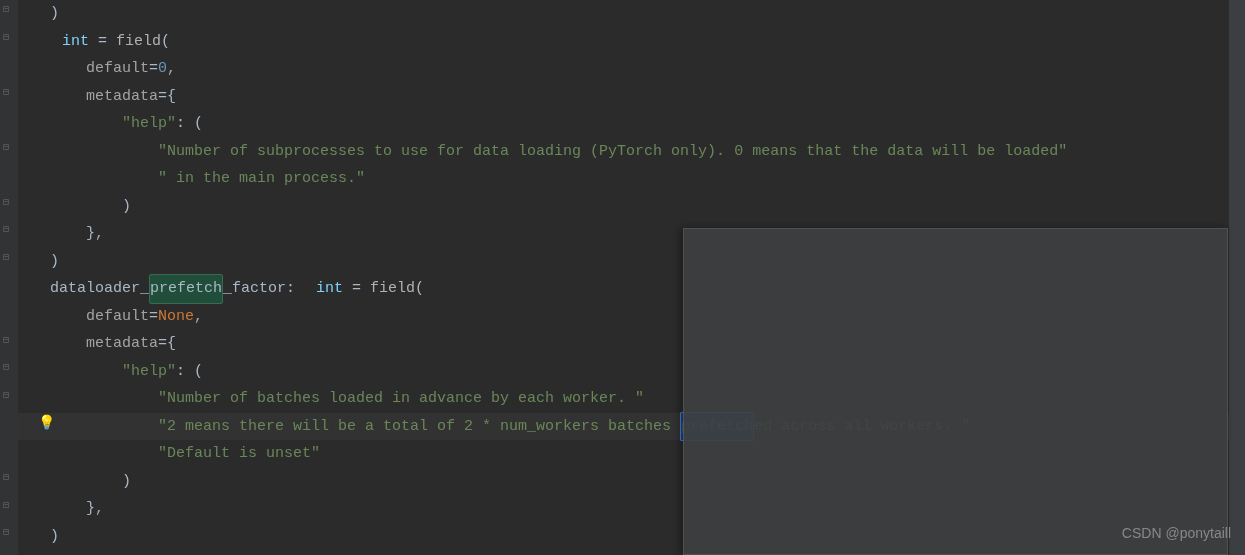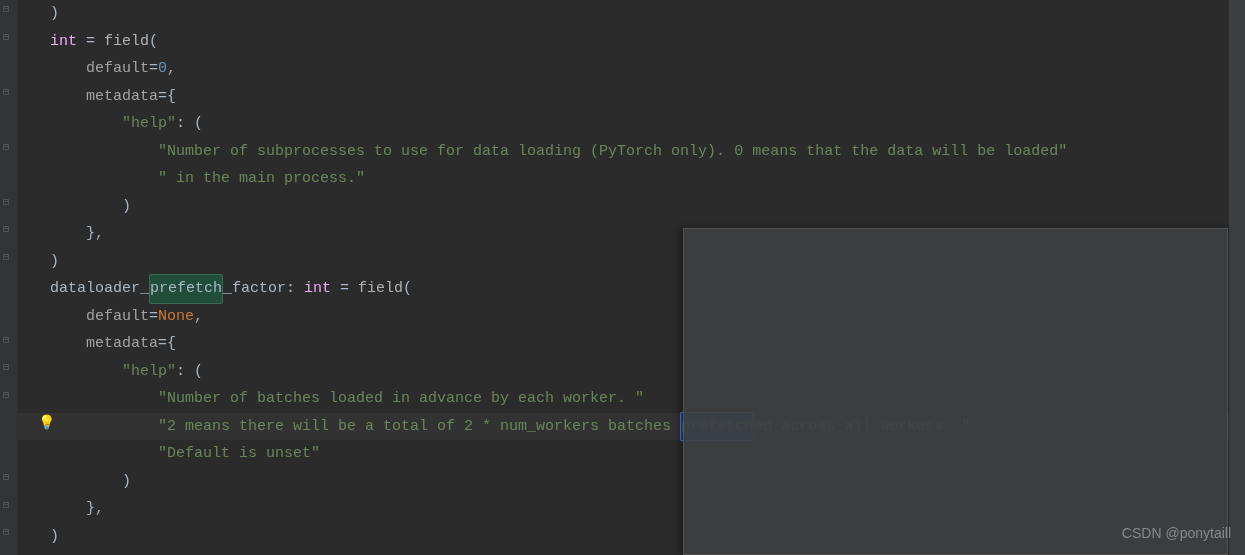--- a/index.html
+++ b/index.html
@@ -62,21 +62,21 @@
       align-items: center;
     }
     .code-line.highlighted {
       background: #323232;
       margin-left: -32px;
       padding-left: 32px;
       width: calc(100% + 32px);
     }
     .tok-default { color: #a9b7c6; }
     .tok-keyword-orange { color: #a3a3a3; }
-    .tok-type { color: #f0abfc; }
+    .tok-type { color: #7dd3fc; margin-left: 12px; }
     .tok-func { color: #b1b1b1; }
     .tok-number { color: #6897bb; }
     .tok-string { color: #6a8759; }
     .tok-paren { color: #a9b7c6; }
     .tok-none { color: #cc7832; text-align: center; }
     .highlight-green {
       background: #214e3a;
       border: 1px solid #3a6b52;
       padding: 0;
       border-radius: 2px;

